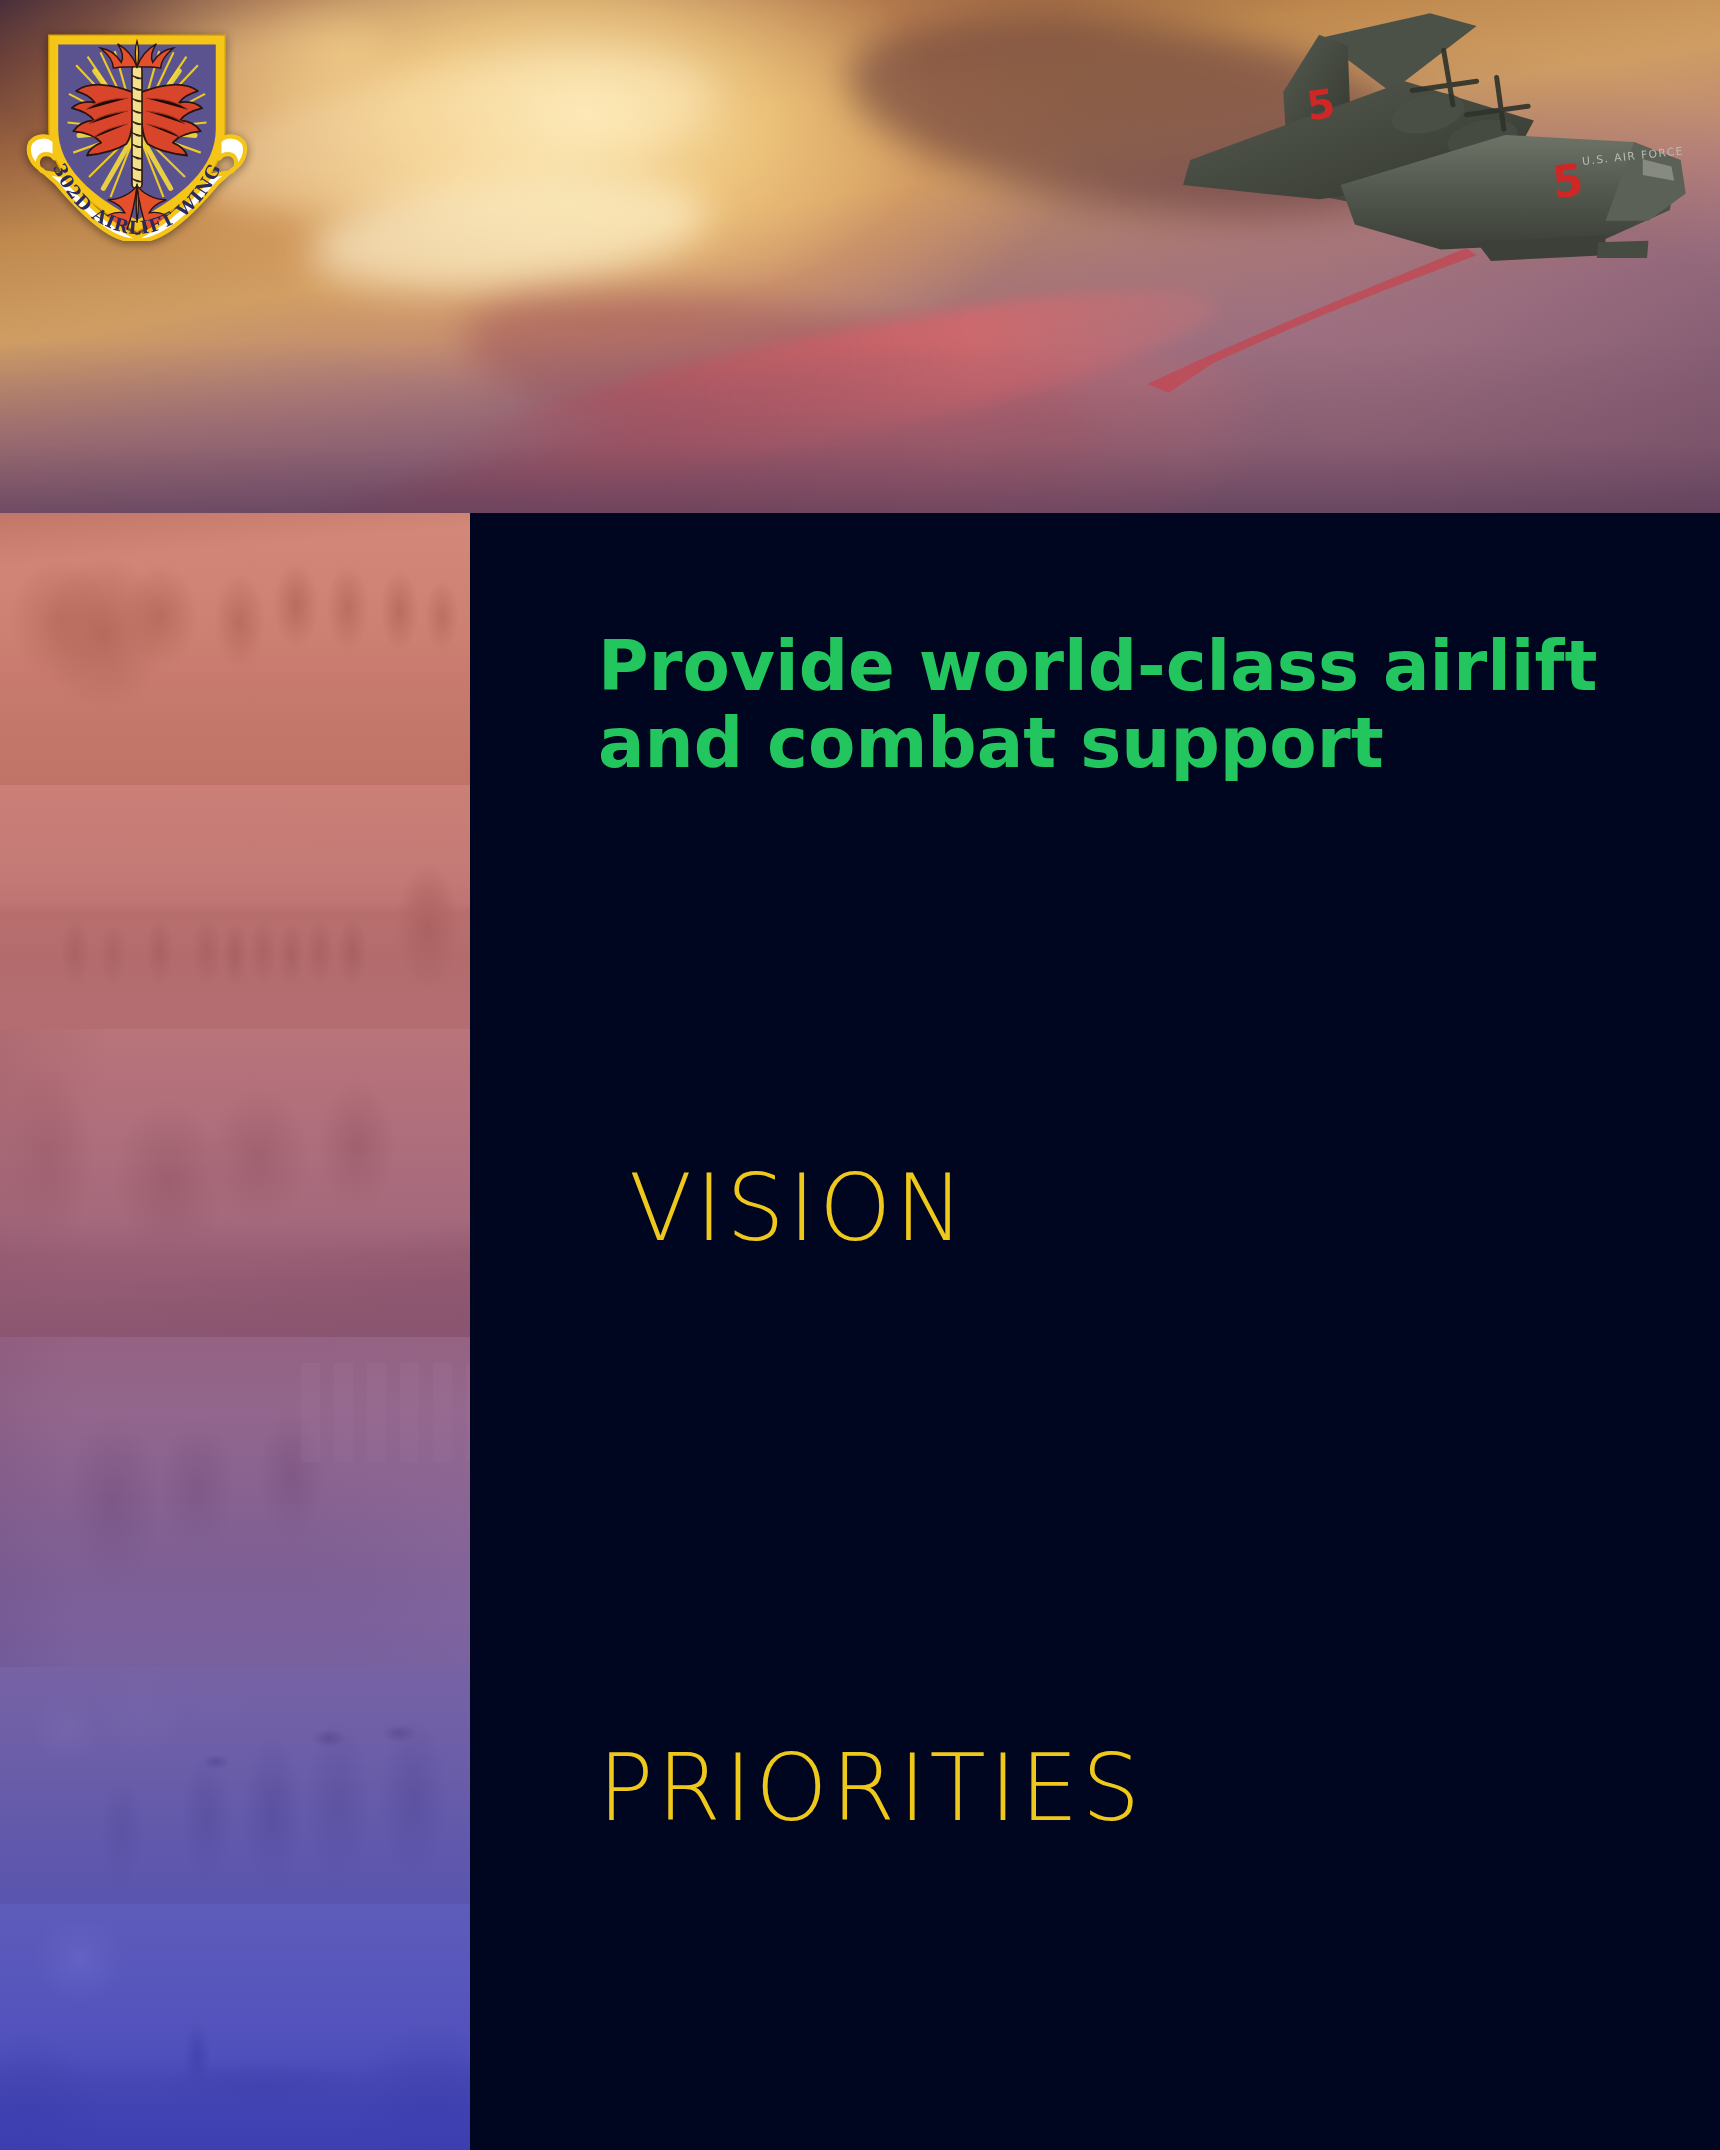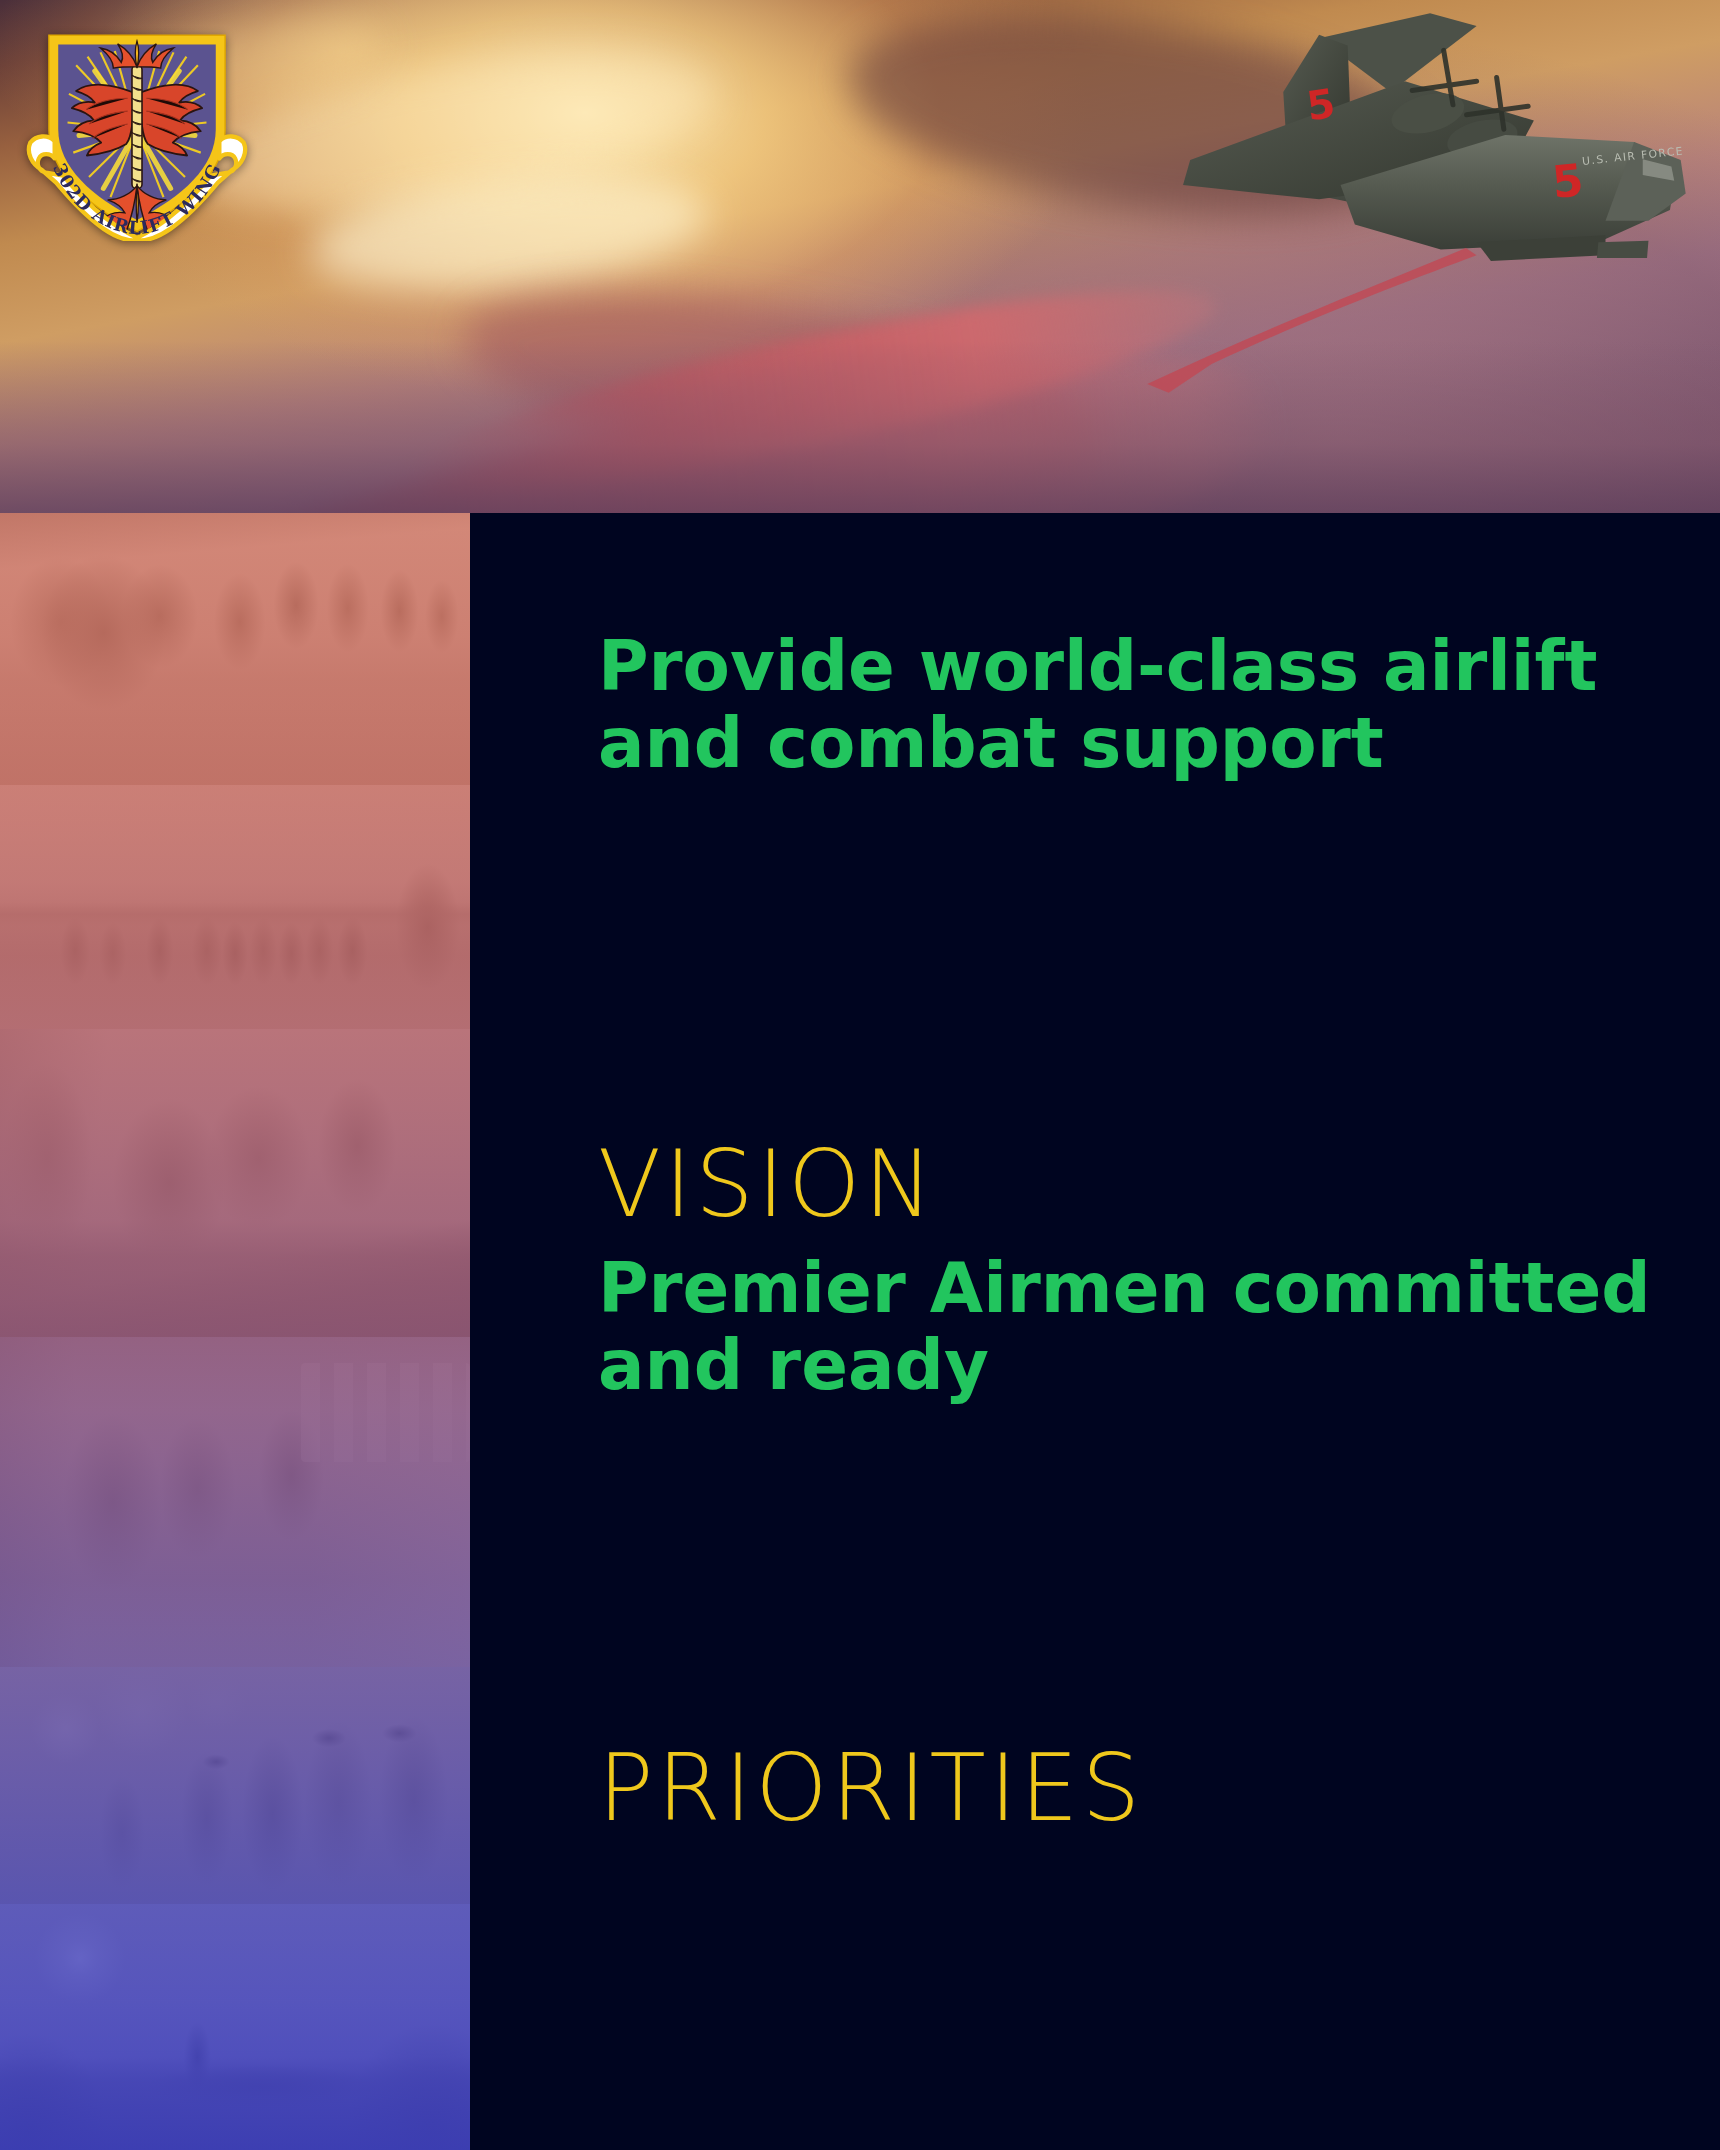--- a/index.html
+++ b/index.html
@@ -154,21 +154,21 @@
     background: #000520;
     padding: 0;
   }
 
   .section {
     position: absolute;
     left: 128px;
     width: 1090px;
   }
   .sec-mission   { top: 96px; }
-  .sec-vision    { top: 626px; }
+  .sec-vision    { top: 650px; margin-left: 31px; }
   .sec-priorities{ top: 1230px; }
 
   .sec-title {
     color: #EFC81C;
     font-family: "DejaVu Sans", "Liberation Sans", sans-serif;
     font-weight: 300;
     font-size: 92px;
     line-height: 1.0;
     letter-spacing: 3.6px;
     white-space: nowrap;
@@ -478,21 +478,20 @@
   </div>
 
   <div class="content">
 
     <div class="section sec-mission">
       <div class="sec-body">Provide world-class airlift and combat support</div>
     </div>
 
     <div class="section sec-vision">
       <div class="sec-title">VISION</div>
-      <div class="sec-body">Premier Airmen committed and ready</div>
     </div>
 
     <div class="section sec-priorities">
       <div class="sec-title">PRIORITIES</div>
     </div>
 
   </div>
 
 </div>
 

